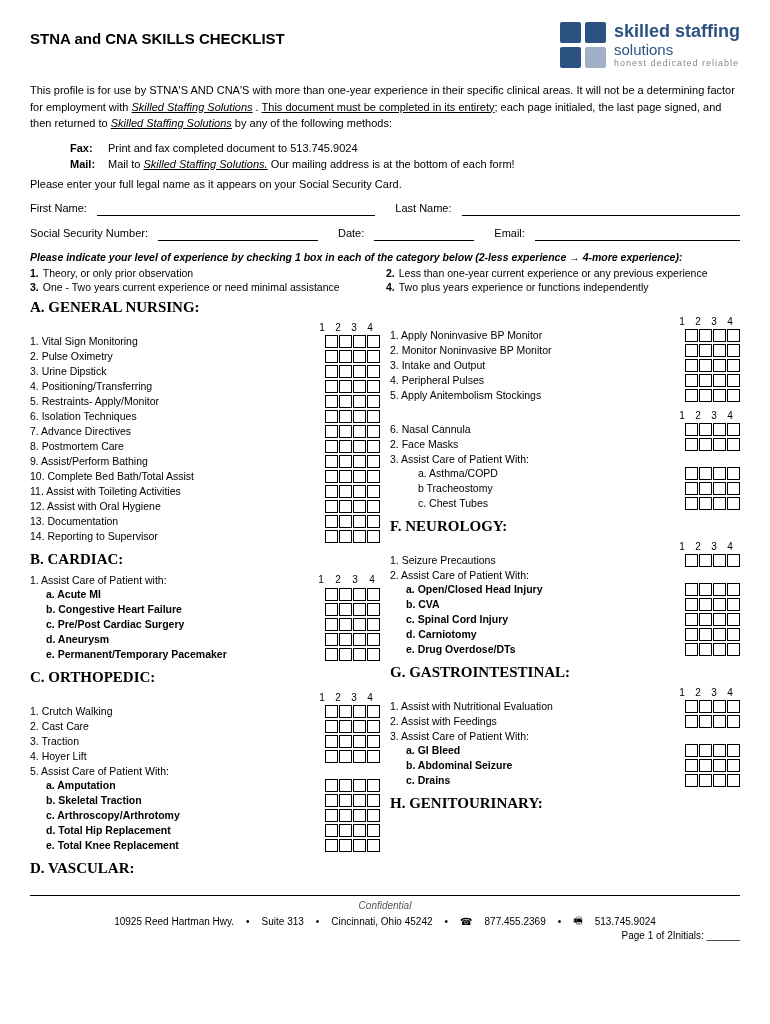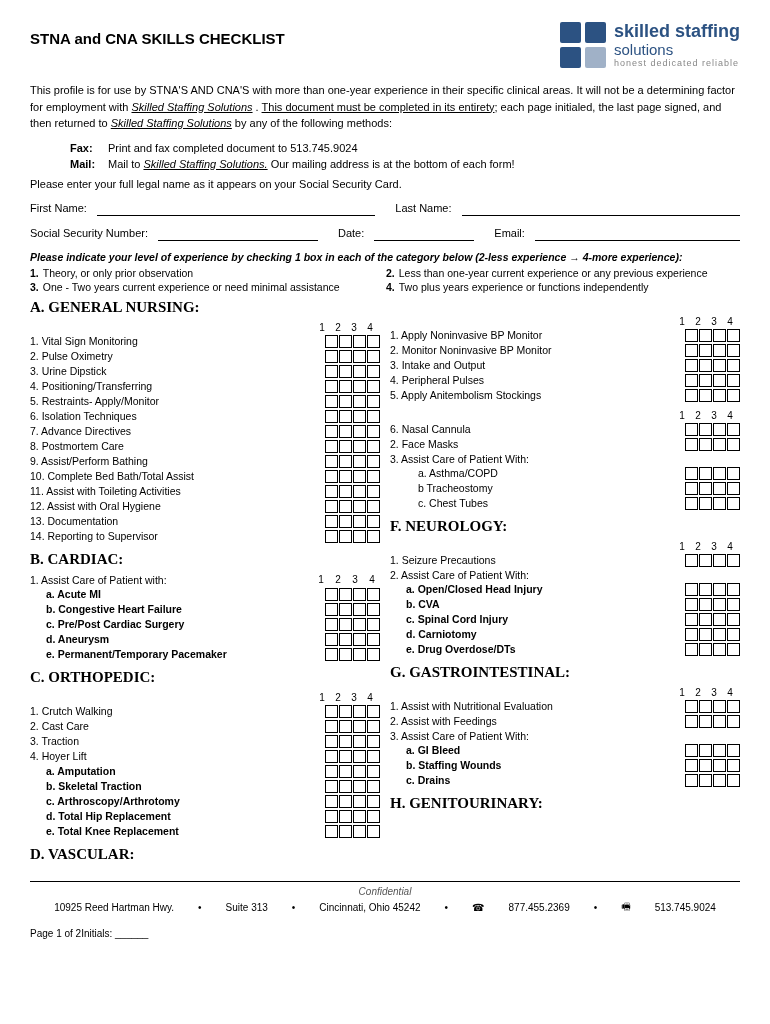--- a/index.html
+++ b/index.html
@@ -99,29 +99,29 @@
     .footer-center {
       text-align: center;
       font-size: 10px;
       font-style: italic;
       color: #555;
     }
     .footer-address {
       display: flex;
       justify-content: center;
       align-items: center;
-      gap: 24px;
+      gap: 12px;
       font-size: 10px;
       margin-top: 2px;
     }
     .footer-page {
       display: flex;
-      justify-content: flex-start;
+      justify-content: flex-end;
       font-size: 10px;
-      margin-top: 12px;
+      margin-top: 0;
     }
     .header-logo-wrapper {
       display: flex;
       align-items: center;
       gap: 6px;
     }
     .logo-icon {
       width: 50px;
       height: 50px;
     }
@@ -449,20 +449,29 @@
         <div class="skill-row">
           <span class="skill-name">4.  Hoyer Lift</span>
           <div class="checkboxes">
               <div class="cb"></div>
               <div class="cb"></div>
               <div class="cb"></div>
               <div class="cb"></div>
             </div>
         </div>
         <div class="skill-row">
+          <span class="skill-name">5.  Assist Care of Patient With:</span>
+          <div class="checkboxes">
+              <div style="width:13px;"></div>
+              <div style="width:13px;"></div>
+              <div style="width:13px;"></div>
+              <div style="width:13px;"></div>
+            </div>
+        </div>
+        <div class="skill-row">
           <span class="skill-name indented">a. Amputation</span>
           <div class="checkboxes">
               <div class="cb"></div>
               <div class="cb"></div>
               <div class="cb"></div>
               <div class="cb"></div>
             </div>
         </div>
         <div class="skill-row">
           <span class="skill-name indented">b. Skeletal Traction</span>
@@ -739,21 +748,21 @@
       <div class="skill-row">
         <span class="skill-name indented">a. GI Bleed</span>
         <div class="checkboxes">
             <div class="cb"></div>
             <div class="cb"></div>
             <div class="cb"></div>
             <div class="cb"></div>
           </div>
       </div>
       <div class="skill-row">
-        <span class="skill-name indented">b. Staffing Wounds</span>
+        <span class="skill-name indented">b. Abdominal Seizure</span>
         <div class="checkboxes">
             <div class="cb"></div>
             <div class="cb"></div>
             <div class="cb"></div>
             <div class="cb"></div>
           </div>
       </div>
       <div class="skill-row">
         <span class="skill-name indented">c. Drains</span>
         <div class="checkboxes">

